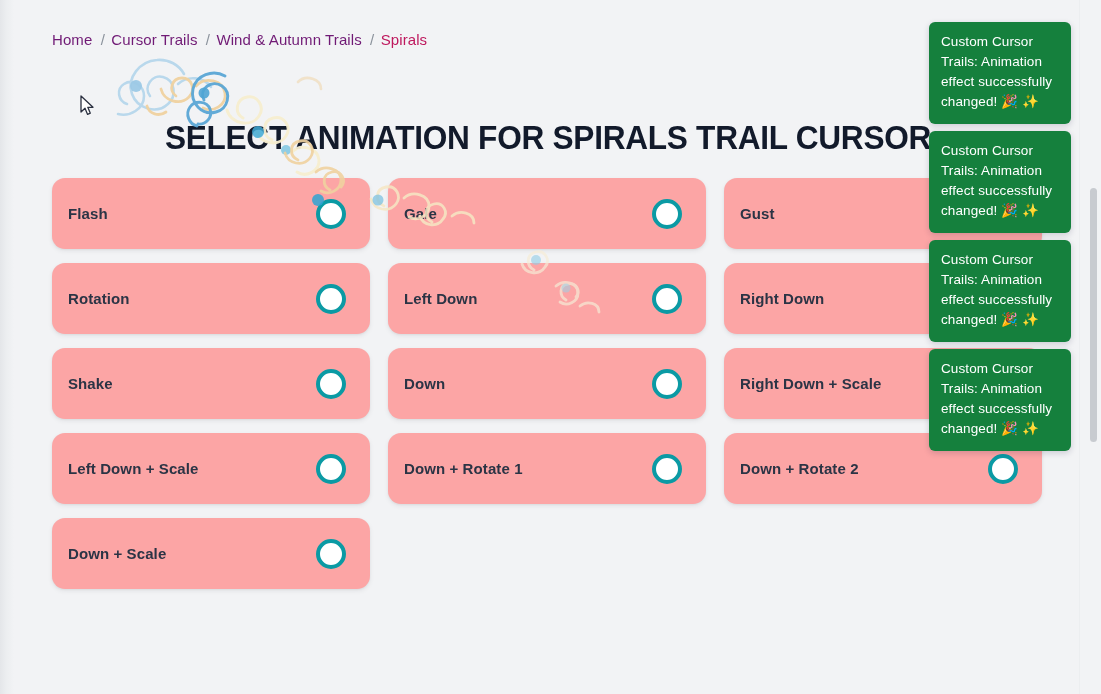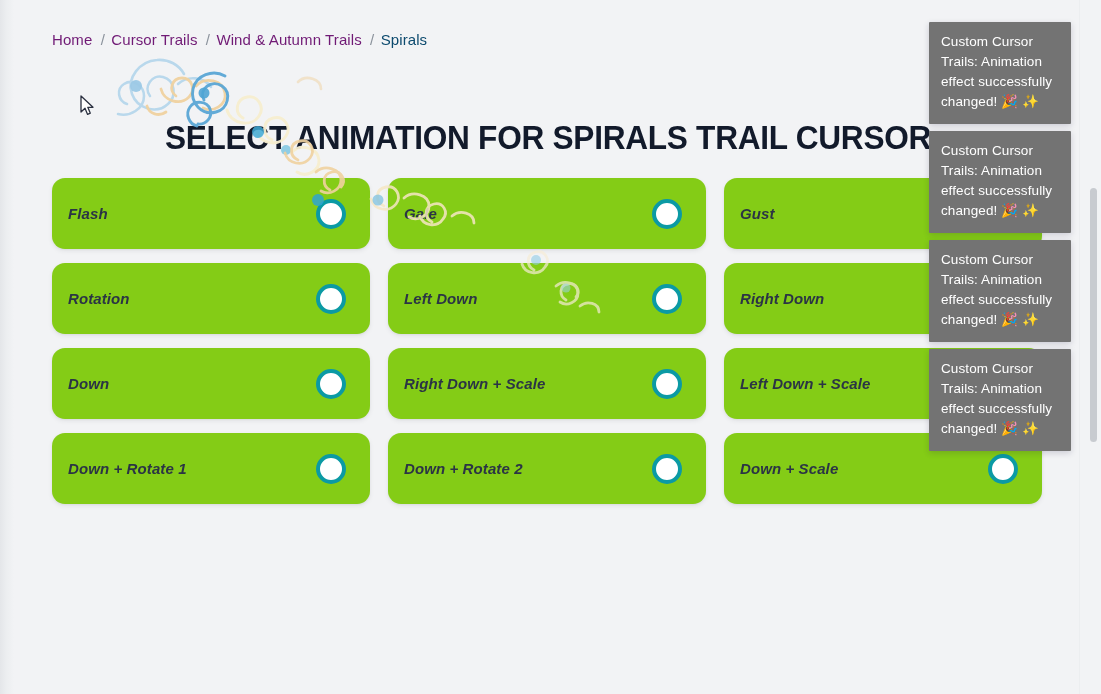--- a/index.html
+++ b/index.html
@@ -45,21 +45,21 @@
   #breadcrumb {
     position: absolute;
     left: 52px;
     top: 31px;
     font-size: 15px;
     color: #5b6471;
     letter-spacing: .1px;
     white-space: nowrap;
   }
   #breadcrumb .crumb { color: #701a75; }
-  #breadcrumb .crumb.current { color: #0c4a6e; }
+  #breadcrumb .crumb.current { color: #be185d; }
   #breadcrumb .sep { color: #8b929c; padding: 0 2px 0 4px; }
 
   
   #page-title {
     position: absolute;
     left: 52px;
     top: 117px;
     width: 992px;
     text-align: center;
     font-size: 34px;
@@ -81,30 +81,29 @@
     width: 992px;
     display: grid;
     grid-template-columns: repeat(3, 318px);
     column-gap: 18px;
     row-gap: 14px;
     z-index: 2;
   }
 
   .option-card {
     height: 71px;
-    background: #84cc16;
+    background: #fca5a5;
     border-radius: 13px;
     box-shadow: 0 2px 5px rgba(22,30,46,.07), 0 1px 2px rgba(22,30,46,.05);
     display: flex;
     align-items: center;
     justify-content: space-between;
     padding: 0 24px 0 16px;
     cursor: pointer;
     position: relative;
-    font-style: italic;
   }
 
   .option-label {
     font-size: 15px;
     font-weight: 700;
     color: #2b3445;
     letter-spacing: .1px;
   }
 
   .radio {
@@ -130,23 +129,23 @@
     position: absolute;
     right: 30px;
     top: 22px;
     width: 142px;
     display: flex;
     flex-direction: column;
     gap: 7px;
     z-index: 40;
   }
   .toast {
-    background: #737373;
+    background: #15803d;
     color: #ffffff;
-    border-radius: 1px;
+    border-radius: 6px;
     padding: 10px 12px 12px 12px;
     font-size: 13.5px;
     line-height: 20px;
     letter-spacing: .1px;
     box-shadow: 0 2px 6px rgba(30,20,60,.18);
   }
 
   
   #scrollbar-track {
     position: absolute;
@@ -303,20 +302,26 @@
       </span>
     </div>
 
     <div class="option-card">
       <span class="option-label">Right Down</span>
       <span class="radio">
         
       </span>
     </div>
 
+    <div class="option-card">
+      <span class="option-label">Shake</span>
+      <span class="radio">
+        
+      </span>
+    </div>
 
 
     <div class="option-card">
       <span class="option-label">Down</span>
       <span class="radio">
         
       </span>
     </div>
 
 

